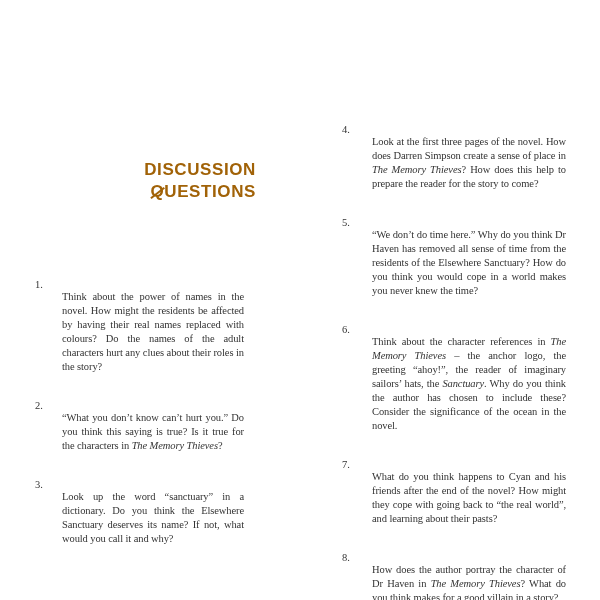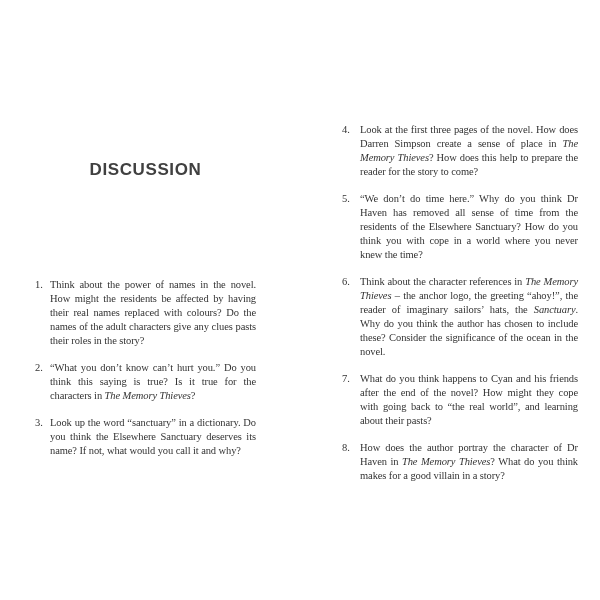--- a/index.html
+++ b/index.html
@@ -14,27 +14,27 @@
     background: #ffffff;
     overflow: hidden;
     font-family: "Liberation Serif", serif;
   }
   .title {
     position: absolute;
     left: 35px;
     top: 159px;
     width: 221px;
     margin: 0;
-    text-align: center;
+    text-align: right;
     font-family: "Liberation Sans", sans-serif;
     font-weight: bold;
     font-size: 17px;
     line-height: 22px;
     letter-spacing: 0.6px;
-    color: #404040;
+    color: #a16207;
   }
   .title-line { display: block; }
   .slashed { position: relative; display: inline-block; }
   .slashed::after {
     content: "";
     position: absolute;
     left: -12%;
     right: -12%;
     top: 48%;
     height: 1.7px;
@@ -55,61 +55,62 @@
   }
   .qnum {
     flex: 0 0 15px;
     font-size: 10.5px;
     line-height: 14px;
     color: #333333;
   }
   .qcol-right .qnum { flex-basis: 18px; }
   .qtext {
     flex: 1;
-    margin: 0;
+    margin: 12px;
     font-size: 10.5px;
     line-height: 14px;
     letter-spacing: -0.1px;
     text-align: justify;
     color: #333333;
   }
   .qtext .it { font-style: italic; }
 </style>
 </head>
 <body>
 
 <div class="spread">
   <div>
     <h1 class="title">
       <span class="title-line">DISCUSSION</span>
+      <span class="title-line"><span class="slashed">Q</span>UESTIONS</span>
     </h1>
     <ol class="qcol qcol-left">
         <li class="question">
           <span class="qnum">1.</span>
-          <p class="qtext"><span>Think about the power of names in the novel. How might the residents be affected by having their real names replaced with colours? Do the names of the adult characters give any clues pasts their roles in the story?</span></p>
+          <p class="qtext"><span>Think about the power of names in the novel. How might the residents be affected by having their real names replaced with colours? Do the names of the adult characters hurt any clues about their roles in the story?</span></p>
         </li>
         <li class="question">
           <span class="qnum">2.</span>
           <p class="qtext"><span>“What you don’t know can’t hurt you.” Do you think this saying is true? Is it true for the characters in </span><span class="it">The Memory Thieves</span><span>?</span></p>
         </li>
         <li class="question">
           <span class="qnum">3.</span>
           <p class="qtext"><span>Look up the word “sanctuary” in a dictionary. Do you think the Elsewhere Sanctuary deserves its name? If not, what would you call it and why?</span></p>
         </li>
       </ol>
   </div>
   <div>
     <ol class="qcol qcol-right">
         <li class="question">
           <span class="qnum">4.</span>
           <p class="qtext"><span>Look at the first three pages of the novel. How does Darren Simpson create a sense of place in </span><span class="it">The Memory Thieves</span><span>? How does this help to prepare the reader for the story to come?</span></p>
         </li>
         <li class="question">
           <span class="qnum">5.</span>
-          <p class="qtext"><span>“We don’t do time here.” Why do you think Dr Haven has removed all sense of time from the residents of the Elsewhere Sanctuary? How do you think you with cope in a world where you never knew the time?</span></p>
+          <p class="qtext"><span>“We don’t do time here.” Why do you think Dr Haven has removed all sense of time from the residents of the Elsewhere Sanctuary? How do you think you would cope in a world makes you never knew the time?</span></p>
         </li>
         <li class="question">
           <span class="qnum">6.</span>
           <p class="qtext"><span>Think about the character references in </span><span class="it">The Memory Thieves</span><span> – the anchor logo, the greeting “ahoy!”, the reader of imaginary sailors’ hats, the </span><span class="it">Sanctuary</span><span>. Why do you think the author has chosen to include these? Consider the significance of the ocean in the novel.</span></p>
         </li>
         <li class="question">
           <span class="qnum">7.</span>
           <p class="qtext"><span>What do you think happens to Cyan and his friends after the end of the novel? How might they cope with going back to “the real world”, and learning about their pasts?</span></p>
         </li>
         <li class="question">

